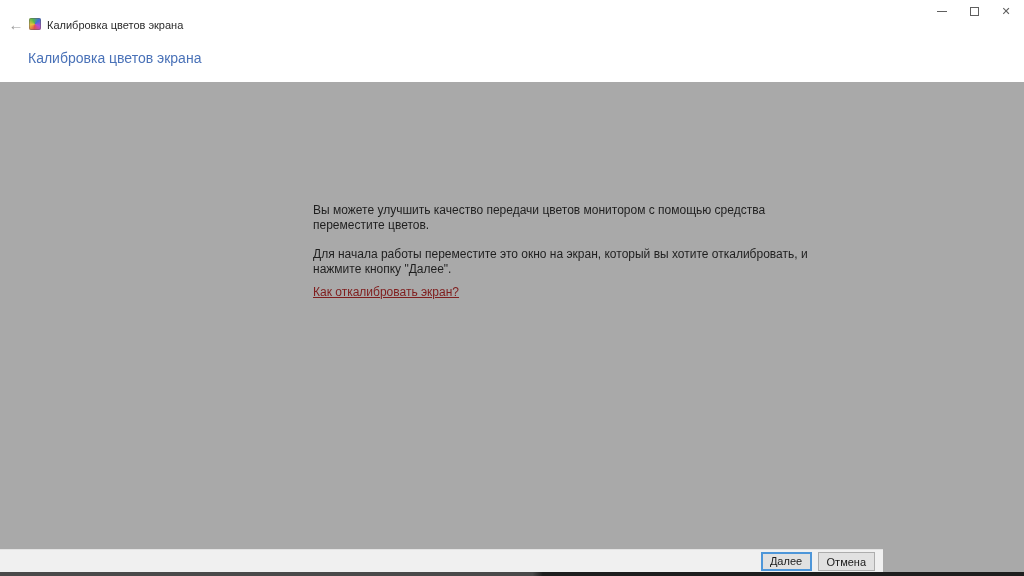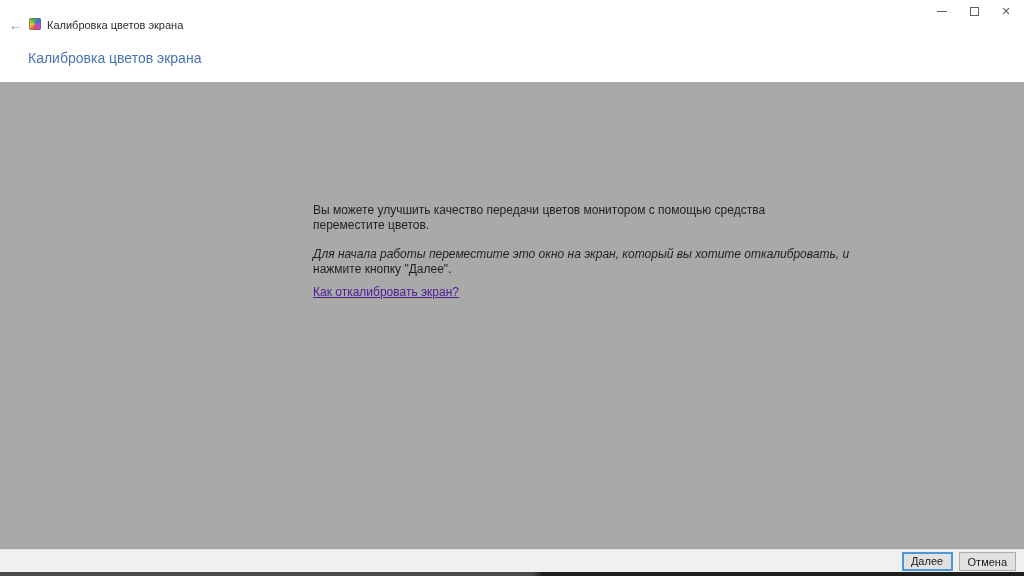--- a/index.html
+++ b/index.html
@@ -90,36 +90,36 @@
   }
   .text-block {
     position: absolute;
     left: 313px; top: 121px; 
     width: 430px;
     font-size: 12px;
     line-height: 15.4px;
     color: #1f1f1f;
   }
   .para { white-space: nowrap; }
-  .para-gap { margin-top: 13px; font-style: italic; }
+  .para-gap { margin-top: 13px; }
   .help-link {
     display: inline-block;
     margin-top: 7px;
     font-size: 12px;
-    color: #4c1d95;
+    color: #7f1d1d;
     text-decoration: underline;
     cursor: pointer;
     white-space: nowrap;
   }
 
   
   .footer {
     position: absolute;
     left: 0; top: 549px;
-    width: 1024px; height: 23px;
+    width: 883px; height: 23px;
     background: #f0f0f0;
     border-top: 1px solid #e3e3e3;
     display: flex;
     align-items: center;
     justify-content: flex-end;
     gap: 6px;
     padding-right: 8px;
   }
   .btn {
     height: 19px;

